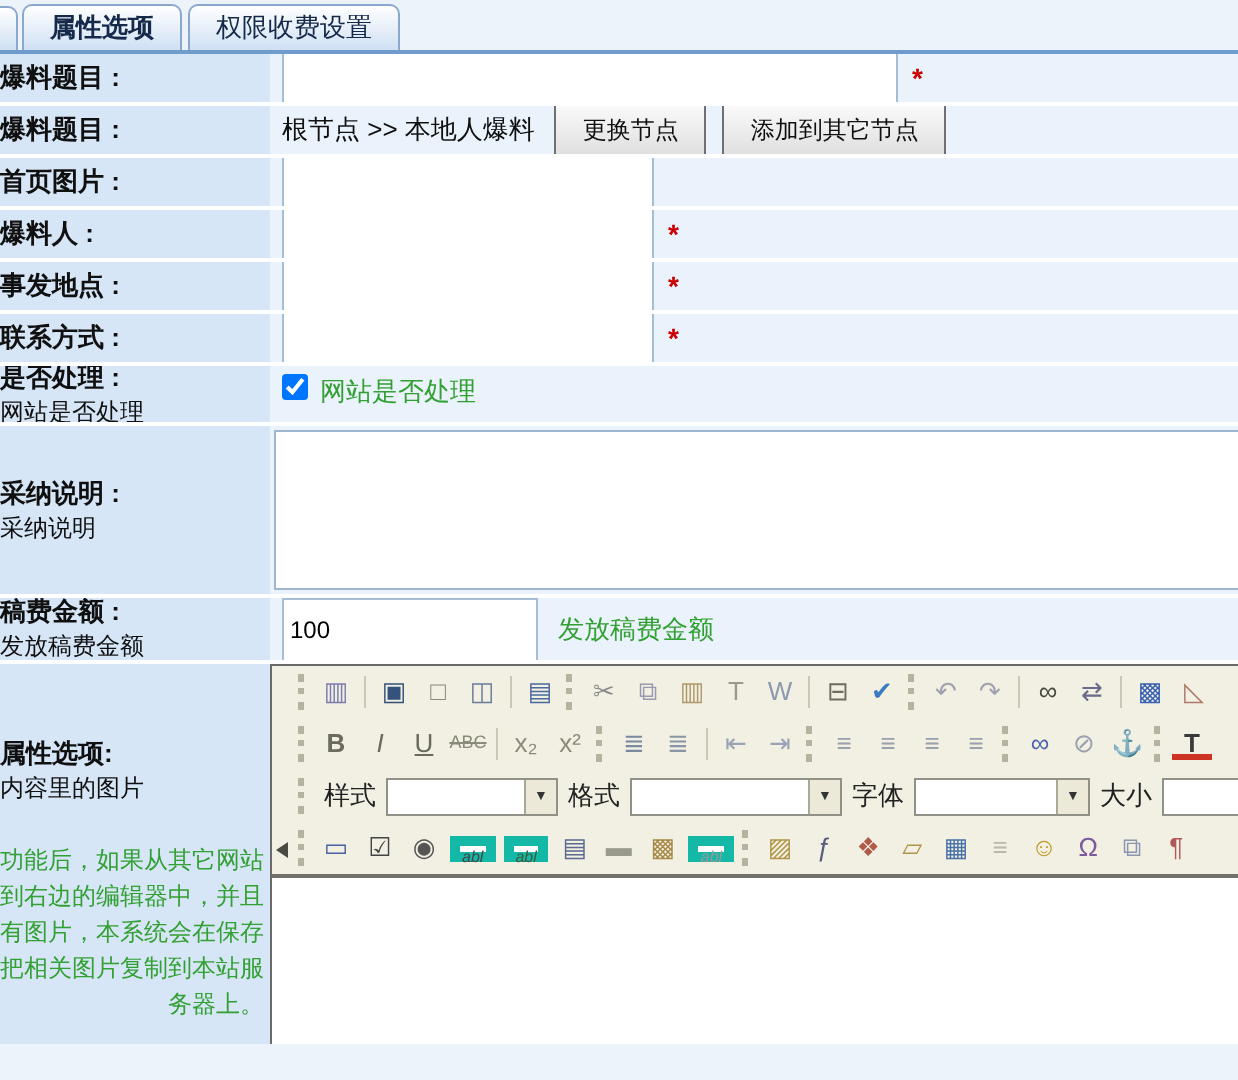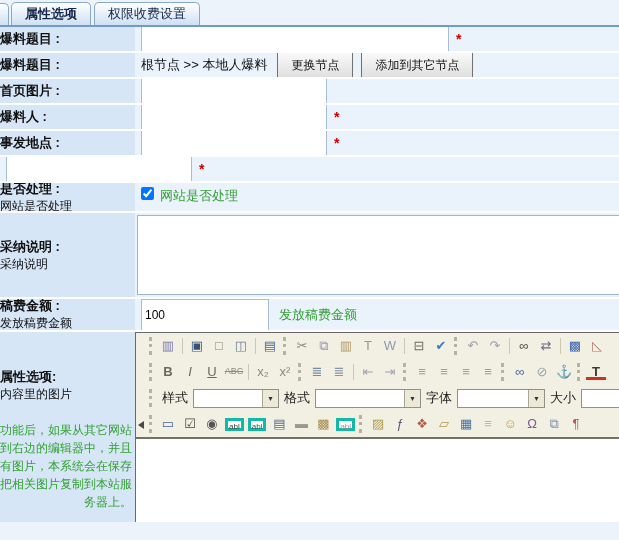--- a/index.html
+++ b/index.html
@@ -77,21 +77,21 @@
   .trow { height:26px; display:flex; align-items:center; overflow:hidden; }
   .collapse {
     position:absolute; left:2px; bottom:8px; width:0; height:0;
     border-top:4px solid transparent; border-bottom:4px solid transparent; border-right:6px solid #4a4a42;
   }
   .canvas { flex:1; background:#ffffff; border-top:2px solid #71716a; }
   .ticon { min-width:20px; height:18px; line-height:17px; text-align:center; font-size:13px; margin:0 1px; cursor:default; white-space:nowrap; }
   .grip { border-left:3px dotted #b5b3a0; height:18px; margin:0 5px 0 2px; }
   .tsep { border-left:1px solid #cbc9b6; height:16px; margin:0 3px; }
   .tsmall { font-size:9px; }
-  .tbox { border:3px solid #14b8a6; background:#fff; font-size:8px; line-height:11px; height:13px; min-width:17px; margin:0 2px; padding:0 1px; }
+  .tbox { border:5px solid #14b8a6; background:#fff; font-size:8px; line-height:11px; height:13px; min-width:17px; margin:0 2px; padding:0 1px;font-style:italic; }
   .tb { font-weight:bold; } .ti { font-style:italic; } .tu { text-decoration:underline; } .ts { text-decoration:line-through; }
   .tcolor { border-bottom:3px solid #cc3322; height:15px; line-height:13px; font-weight:bold; }
   .ddlabel { font-size:13px; color:#222; margin:0 5px; white-space:nowrap; }
   .dd { display:flex; align-items:stretch; height:19px; background:#fff; border:1px solid #919187; flex:0 0 auto; }
   .ddarrow { margin-left:auto; width:16px; background:#ece9d8; border-left:1px solid #a8a89a; font-size:7px; line-height:17px; text-align:center; color:#333; }
   .dd-style { width:86px; } .dd-format { width:106px; } .dd-font { width:88px; } .dd-size { width:70px; }
 </style>
 </head>
 <body>
 
@@ -149,20 +149,23 @@
   <div class="fl">
     <span class="lbl">事发地点 :</span>
   </div>
   <div class="fr">
     <input class="inp w-std" type="text" value="" style="">
     <span class="req">*</span>
   </div>
 </div>
 
 <div class="frow r-sm">
+  <div class="fl">
+    <span class="lbl">联系方式 :</span>
+  </div>
   <div class="fr">
     <input class="inp w-std" type="text" value="" style="">
     <span class="req">*</span>
   </div>
 </div>
 
 <div class="frow r-proc">
   <div class="fl">
     <span class="lbl">是否处理 :</span>
     <span class="sub">网站是否处理</span>

